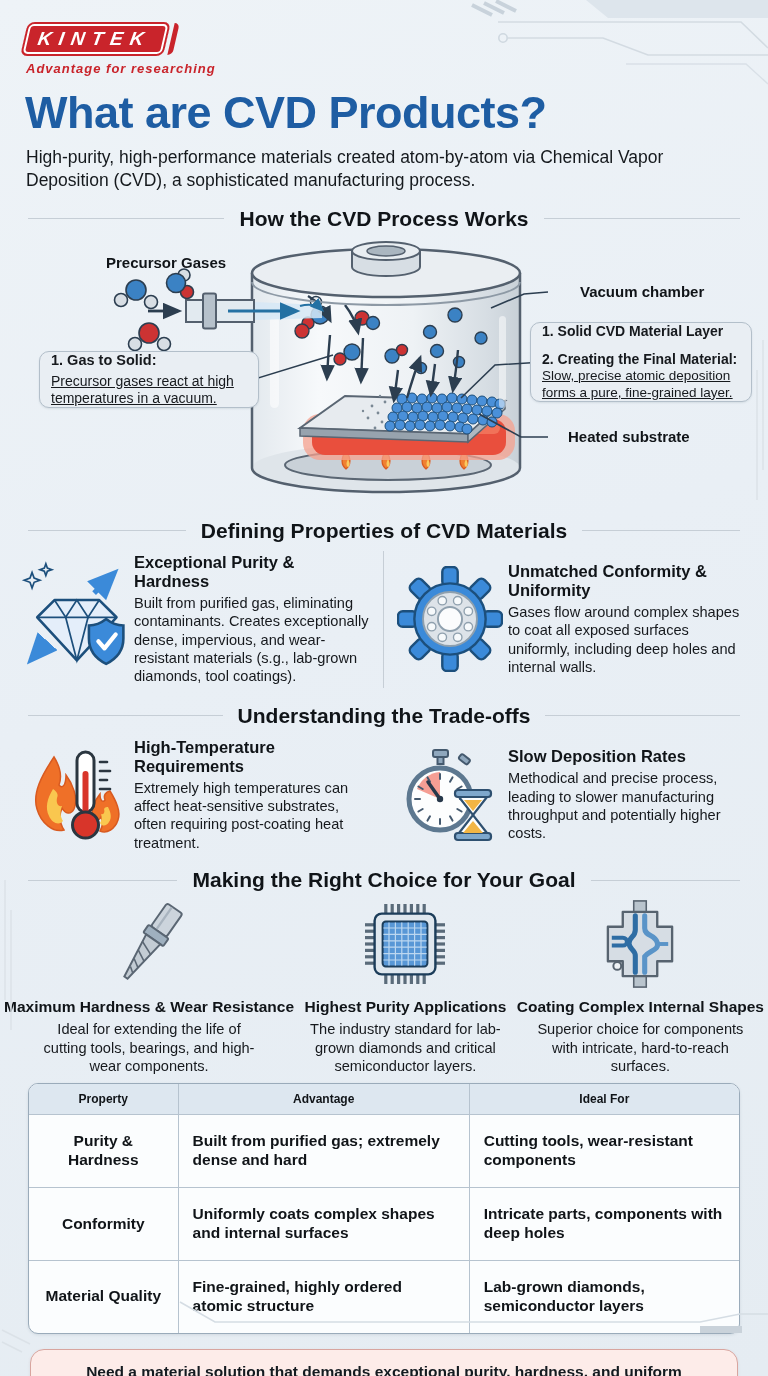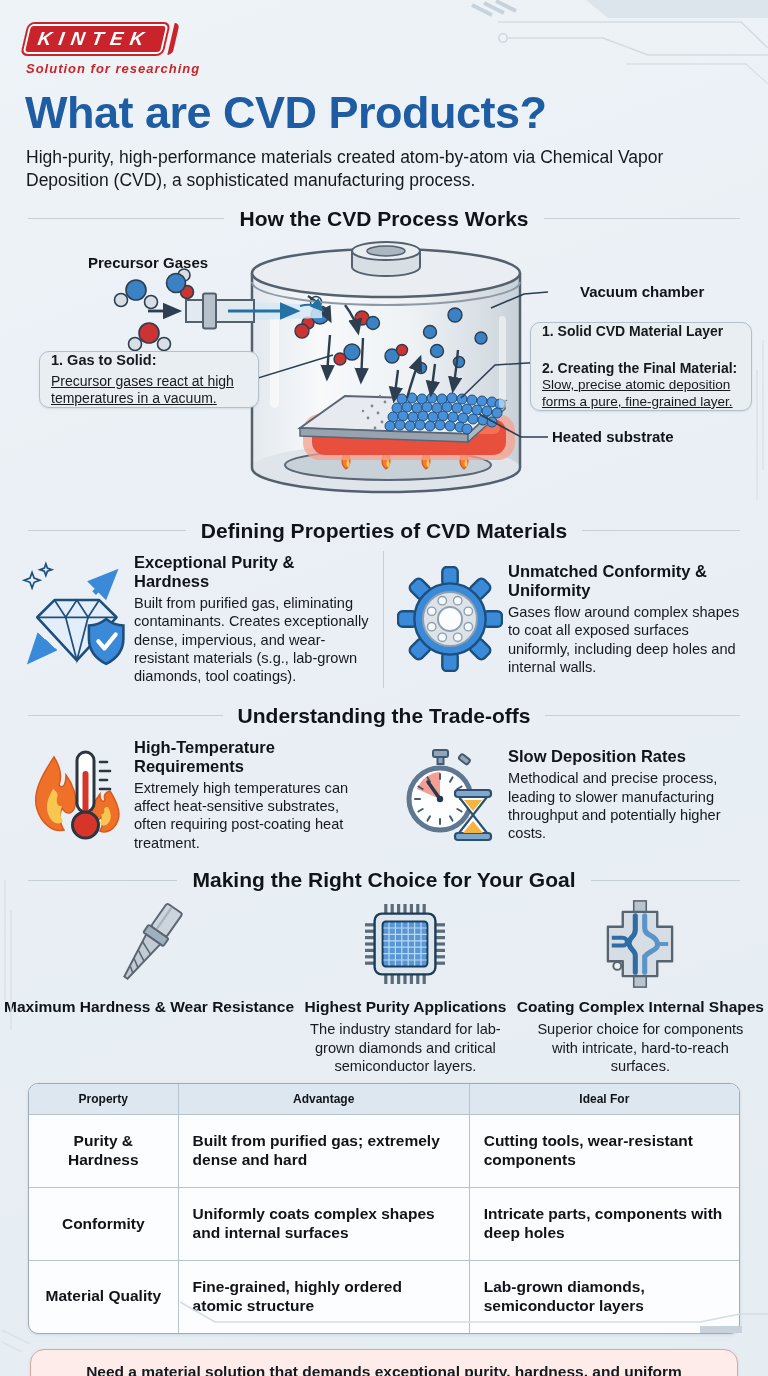--- a/index.html
+++ b/index.html
@@ -114,21 +114,21 @@
   </svg>
 
   <svg class="deco" style="left:0;top:330" width="768" height="700" viewBox="0 0 768 700">
     <path d="M763,10 L763,140 M757,40 L757,170" stroke="#dbe2e8" stroke-width="1.5"></path>
     <path d="M5,550 L5,670 M11,580 L11,700" stroke="#dbe2e8" stroke-width="1.5"></path>
   </svg>
 
   <div class="brandbar">
     <div class="lockup">
       <div class="plate"><span>KINTEK</span></div>
-      <div class="tagline">Solution for researching</div>
+      <div class="tagline">Advantage for researching</div>
     </div>
   </div>
 
   <h1 class="title">What are CVD Products?</h1>
   <p class="subtitle">High-purity, high-performance materials created atom-by-atom via Chemical Vapor Deposition (CVD), a sophisticated manufacturing process.</p>
 
   <div class="sec" style="margin-top:15px">
     <div class="line"></div>
     <h2>How the CVD Process Works</h2>
     <div class="line"></div>
@@ -286,31 +286,31 @@
       </g>
 
       <g stroke="#2c3e50" stroke-width="1.6" fill="none">
         <path d="M232,148 L333,117"></path>
         <path d="M543,124 L495,127 L461,160"></path>
         <path d="M548,54 L524,56 L491,70"></path>
         <path d="M548,199 L521,199 L479,176"></path>
       </g>
     </svg>
 
-    <div class="dlabel" style="left:88px;top:16px">Precursor Gases</div>
+    <div class="dlabel" style="left:106px;top:16px">Precursor Gases</div>
     <div class="dlabel" style="left:580px;top:45px">Vacuum chamber</div>
-    <div class="dlabel" style="left:552px;top:190px">Heated substrate</div>
+    <div class="dlabel" style="left:568px;top:190px">Heated substrate</div>
 
     <div class="callout" style="left:39px;top:113px;width:220px">
       <div class="ct">1. Gas to Solid:</div>
       <div class="cb">Precursor gases react at high temperatures in a vacuum.</div>
     </div>
     <div class="callout" style="left:530px;top:84px;width:222px;font-size:13.5px">
       <div class="ct2">1. Solid CVD Material Layer</div>
-      <div class="ct2" style="margin-top:20px">2. Creating the Final Material:</div>
+      <div class="ct2" style="margin-top:11px">2. Creating the Final Material:</div>
       <div class="cb" style="font-size:13.5px">Slow, precise atomic deposition forms a pure, fine-grained layer.</div>
     </div>
   </div>
 
   <div class="sec" style="margin-top:15px">
     <div class="line"></div>
     <h2>Defining Properties of CVD Materials</h2>
     <div class="line"></div>
   </div>
 
@@ -457,20 +457,21 @@
             <rect x="45.5" y="40" width="31" height="12" rx="2" fill="#9fb0bf" stroke="#5a6673" stroke-width="2.5"></rect>
             <polygon points="50,52 72,52 63,112 58,112" fill="#c3ccd4" stroke="#5a6673" stroke-width="2.5"></polygon>
             <line x1="51" y1="62" x2="70" y2="70" stroke="#5a6673" stroke-width="2"></line>
             <line x1="53" y1="74" x2="68" y2="82" stroke="#5a6673" stroke-width="2"></line>
             <line x1="55" y1="86" x2="66" y2="93" stroke="#5a6673" stroke-width="2"></line>
             <line x1="57" y1="97" x2="64" y2="102" stroke="#5a6673" stroke-width="2"></line>
           </g>
         </svg>
       </div>
       <h3>Maximum Hardness &amp; Wear Resistance</h3>
+      <p>Ideal for extending the life of cutting tools, bearings, and high-wear components.</p>
     </div>
     <div class="goal">
       <div class="ic">
         <svg width="96" height="96" viewBox="0 0 120 120">
           <g fill="#5a6b7a">
             <rect x="34" y="10" width="4" height="13"></rect>
               <rect x="42" y="10" width="4" height="13"></rect>
               <rect x="50" y="10" width="4" height="13"></rect>
               <rect x="58" y="10" width="4" height="13"></rect>
               <rect x="66" y="10" width="4" height="13"></rect>

